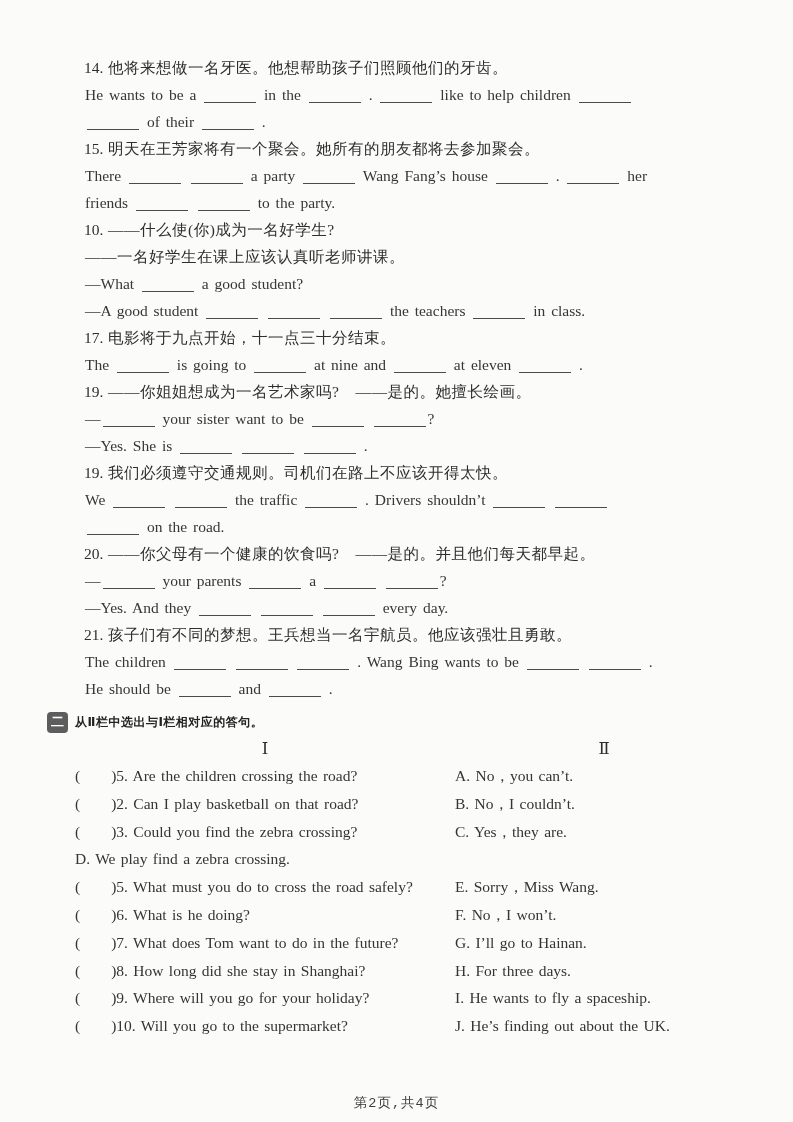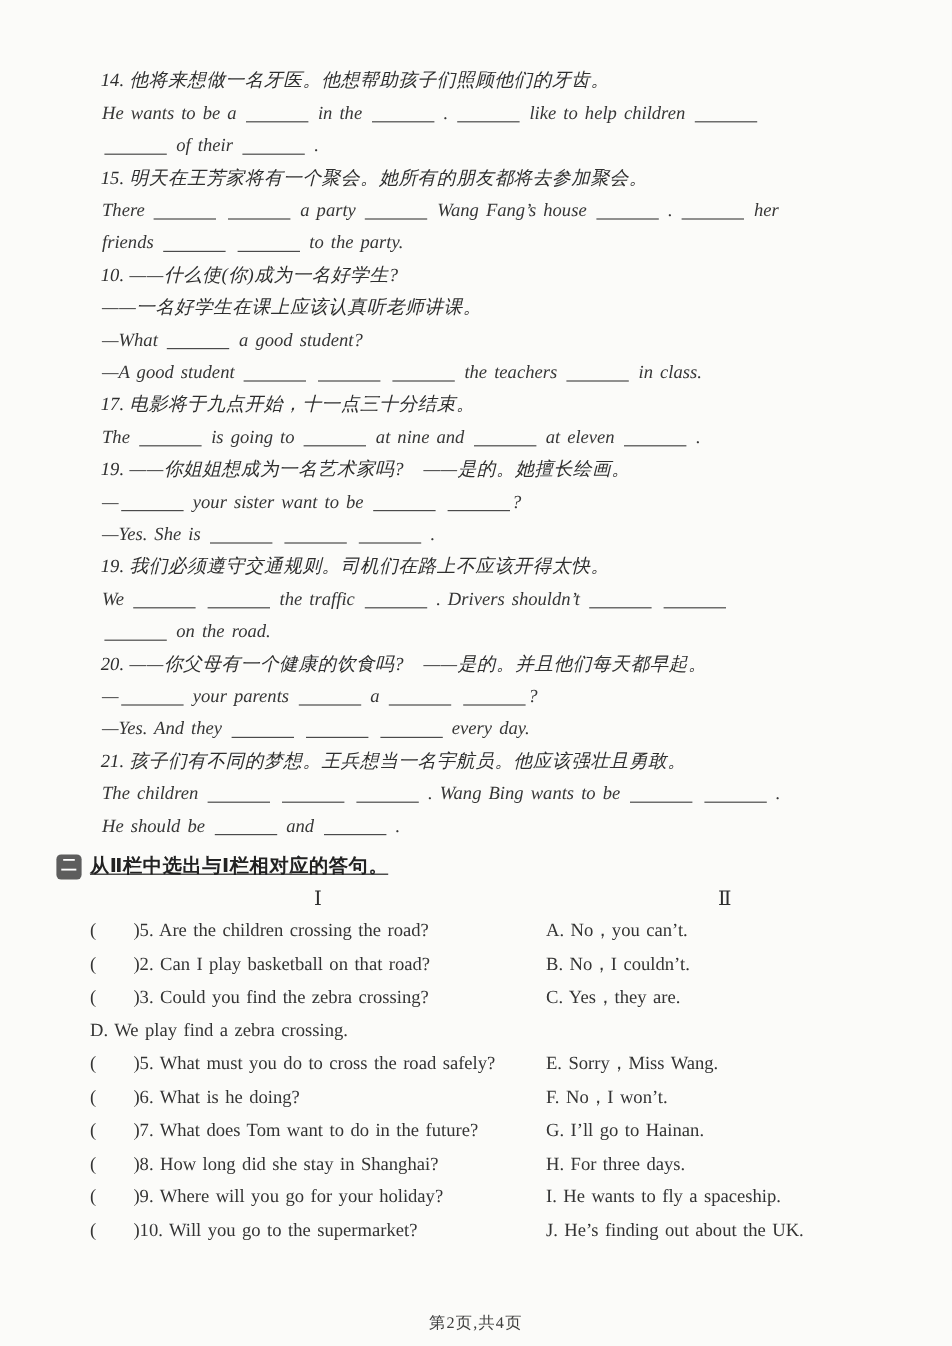--- a/index.html
+++ b/index.html
@@ -11,21 +11,21 @@
     position:relative;
   }
   .page{
     width:793px;height:1122px;
     background:#fbfbf9;
     position:relative;
     box-sizing:border-box;
     padding-top:54px;
   }
   
-  .part1{padding-left:85px;padding-right:58px;font-style:italic;}
+  .part1{padding-left:85px;padding-right:58px;}
   .line{margin:0;line-height:27px;font-size:15.5px;word-spacing:2px;white-space:nowrap;}
   .line.zh{color:#2e2e2e;letter-spacing:.5px;}
   .line.cont{}
   .num{display:inline-block;width:24px;margin-left:-1px;letter-spacing:0;}
   .blank{
     display:inline-block;width:52px;height:13px;
     border-bottom:1.4px solid #4a4a4a;
     margin:0 2px;vertical-align:-3px;
   }
   
@@ -34,30 +34,30 @@
   .badge{
     width:21px;height:21px;border-radius:4px;
     background:#5d5d5d;color:#ffffff;
     font-family:"DejaVu Sans","Liberation Sans",sans-serif;
     font-size:13px;font-weight:bold;
     display:flex;align-items:center;justify-content:center;
     flex:0 0 auto;
   }
   .p2title{
     font-family:"DejaVu Sans","Liberation Sans",sans-serif;
-    font-weight:bold;font-size:16px;color:#222;letter-spacing:.5px;text-decoration:underline;
+    font-weight:bold;font-size:12px;color:#222;letter-spacing:.5px;
   }
   .cols{display:grid;grid-template-columns:380px 1fr;padding-left:28px;}
   .colhead{line-height:27px;font-size:16.5px;text-align:center;color:#2e2e2e;}
   .mrow{display:grid;grid-template-columns:380px 1fr;padding-left:28px;}
   .mrow .q,.mrow .a{line-height:27.8px;font-size:15.5px;word-spacing:1.5px;white-space:nowrap;color:#343434;}
   
   .footer{
     position:absolute;left:0;bottom:10px;width:100%;
-    text-align:center;font-size:13.5px;color:#3d3d3d;letter-spacing:1px;
+    text-align:center;font-size:13.5px;color:#3d3d3d;letter-spacing:1px;font-family:Liberation Mono, monospace;
   }
 </style>
 </head>
 <body>
 
 <div class="page">
 
   <div class="part1">
 
     <div>

